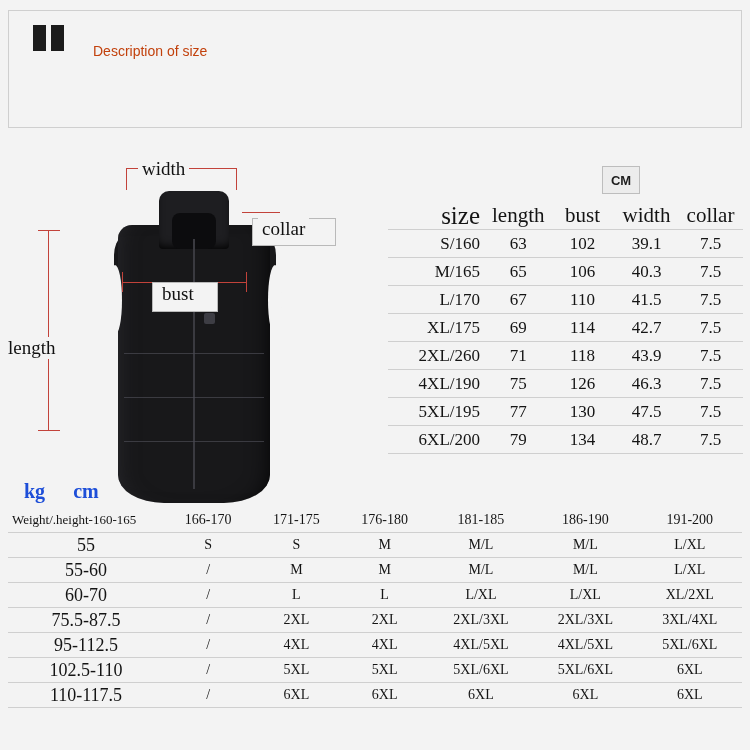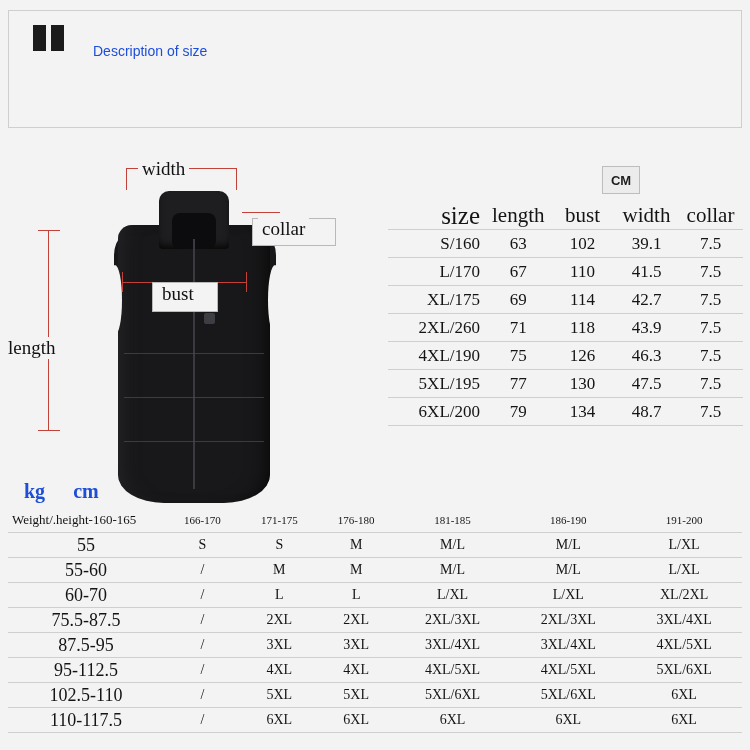--- a/index.html
+++ b/index.html
@@ -39,21 +39,21 @@
     width: 13px;
     height: 26px;
     background: #1b1b1b;
   }
   .header-title {
     position: absolute;
     left: 84px;
     top: 32px;
     font-family: "Liberation Sans", sans-serif;
     font-size: 14px;
-    color: #1d4ed8;
+    color: #c2410c;
   }
 
   
   .mid {
     position: absolute;
     left: 0;
     top: 130px;
     width: 611px;
     height: 350px;
   }
@@ -231,21 +231,21 @@
   .wh-table th, .wh-table td {
     border-bottom: 1px solid #cfcfcf;
     text-align: center;
     font-weight: normal;
     font-size: 14px;
     color: #141414;
     height: 24px;
     padding: 0;
   }
   .wh-table thead th {
-    font-size: 11px;
+    font-size: 14px;
     border-bottom: 1px solid #cfcfcf;
   }
   .wh-table th.first, .wh-table td.first {
     width: 152px;
     font-size: 18px;
   }
   .wh-table thead th.first { font-size: 13px; text-align: left; padding-left: 4px; font-family: Liberation Serif, serif; }
 </style>
 </head>
 <body>
@@ -309,20 +309,27 @@
     </thead>
     <tbody>
       <tr>
         <td class="col-size">S/160</td>
         <td class="col-num">63</td>
         <td class="col-num">102</td>
         <td class="col-num">39.1</td>
         <td class="col-num">7.5</td>
       </tr>
       <tr>
+        <td class="col-size">M/165</td>
+        <td class="col-num">65</td>
+        <td class="col-num">106</td>
+        <td class="col-num">40.3</td>
+        <td class="col-num">7.5</td>
+      </tr>
+      <tr>
         <td class="col-size">L/170</td>
         <td class="col-num">67</td>
         <td class="col-num">110</td>
         <td class="col-num">41.5</td>
         <td class="col-num">7.5</td>
       </tr>
       <tr>
         <td class="col-size">XL/175</td>
         <td class="col-num">69</td>
         <td class="col-num">114</td>
@@ -408,29 +415,20 @@
     <tr>
       <td class="first">75.5-87.5</td>
       <td>/</td>
       <td>2XL</td>
       <td>2XL</td>
       <td>2XL/3XL</td>
       <td>2XL/3XL</td>
       <td>3XL/4XL</td>
     </tr>
     <tr>
-      <td class="first">87.5-95</td>
-      <td>/</td>
-      <td>3XL</td>
-      <td>3XL</td>
-      <td>3XL/4XL</td>
-      <td>3XL/4XL</td>
-      <td>4XL/5XL</td>
-    </tr>
-    <tr>
       <td class="first">95-112.5</td>
       <td>/</td>
       <td>4XL</td>
       <td>4XL</td>
       <td>4XL/5XL</td>
       <td>4XL/5XL</td>
       <td>5XL/6XL</td>
     </tr>
     <tr>
       <td class="first">102.5-110</td>

